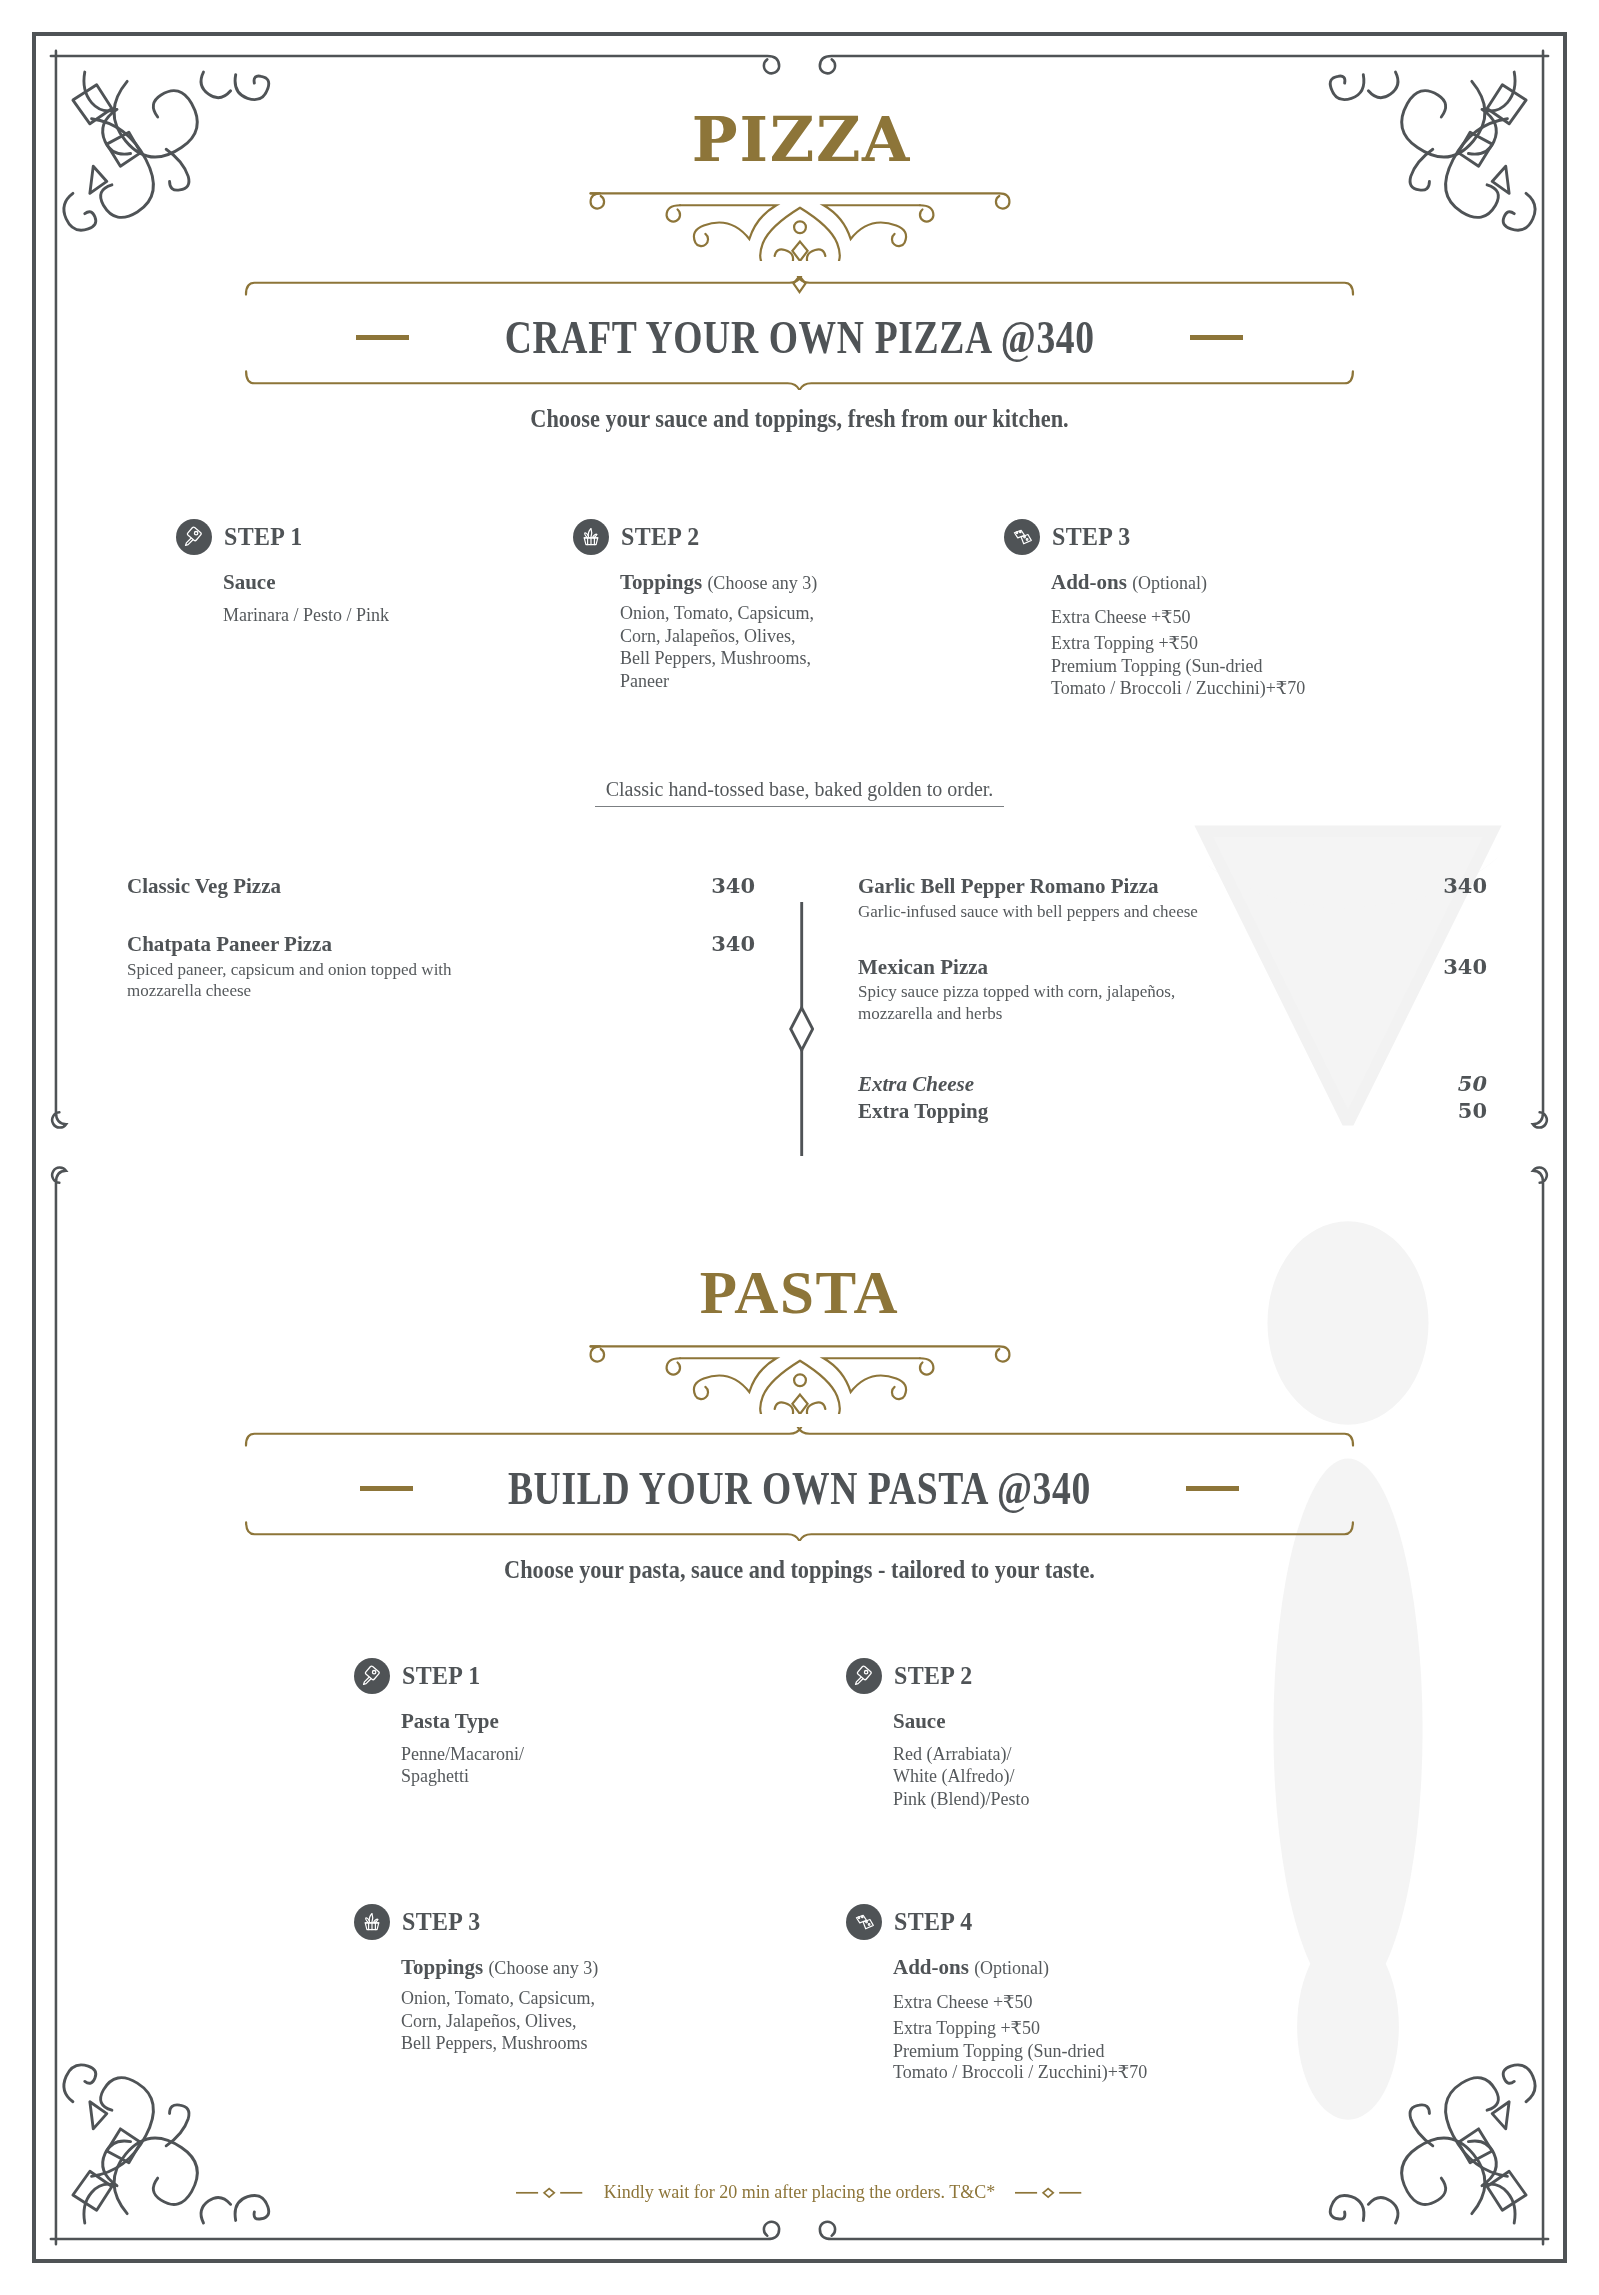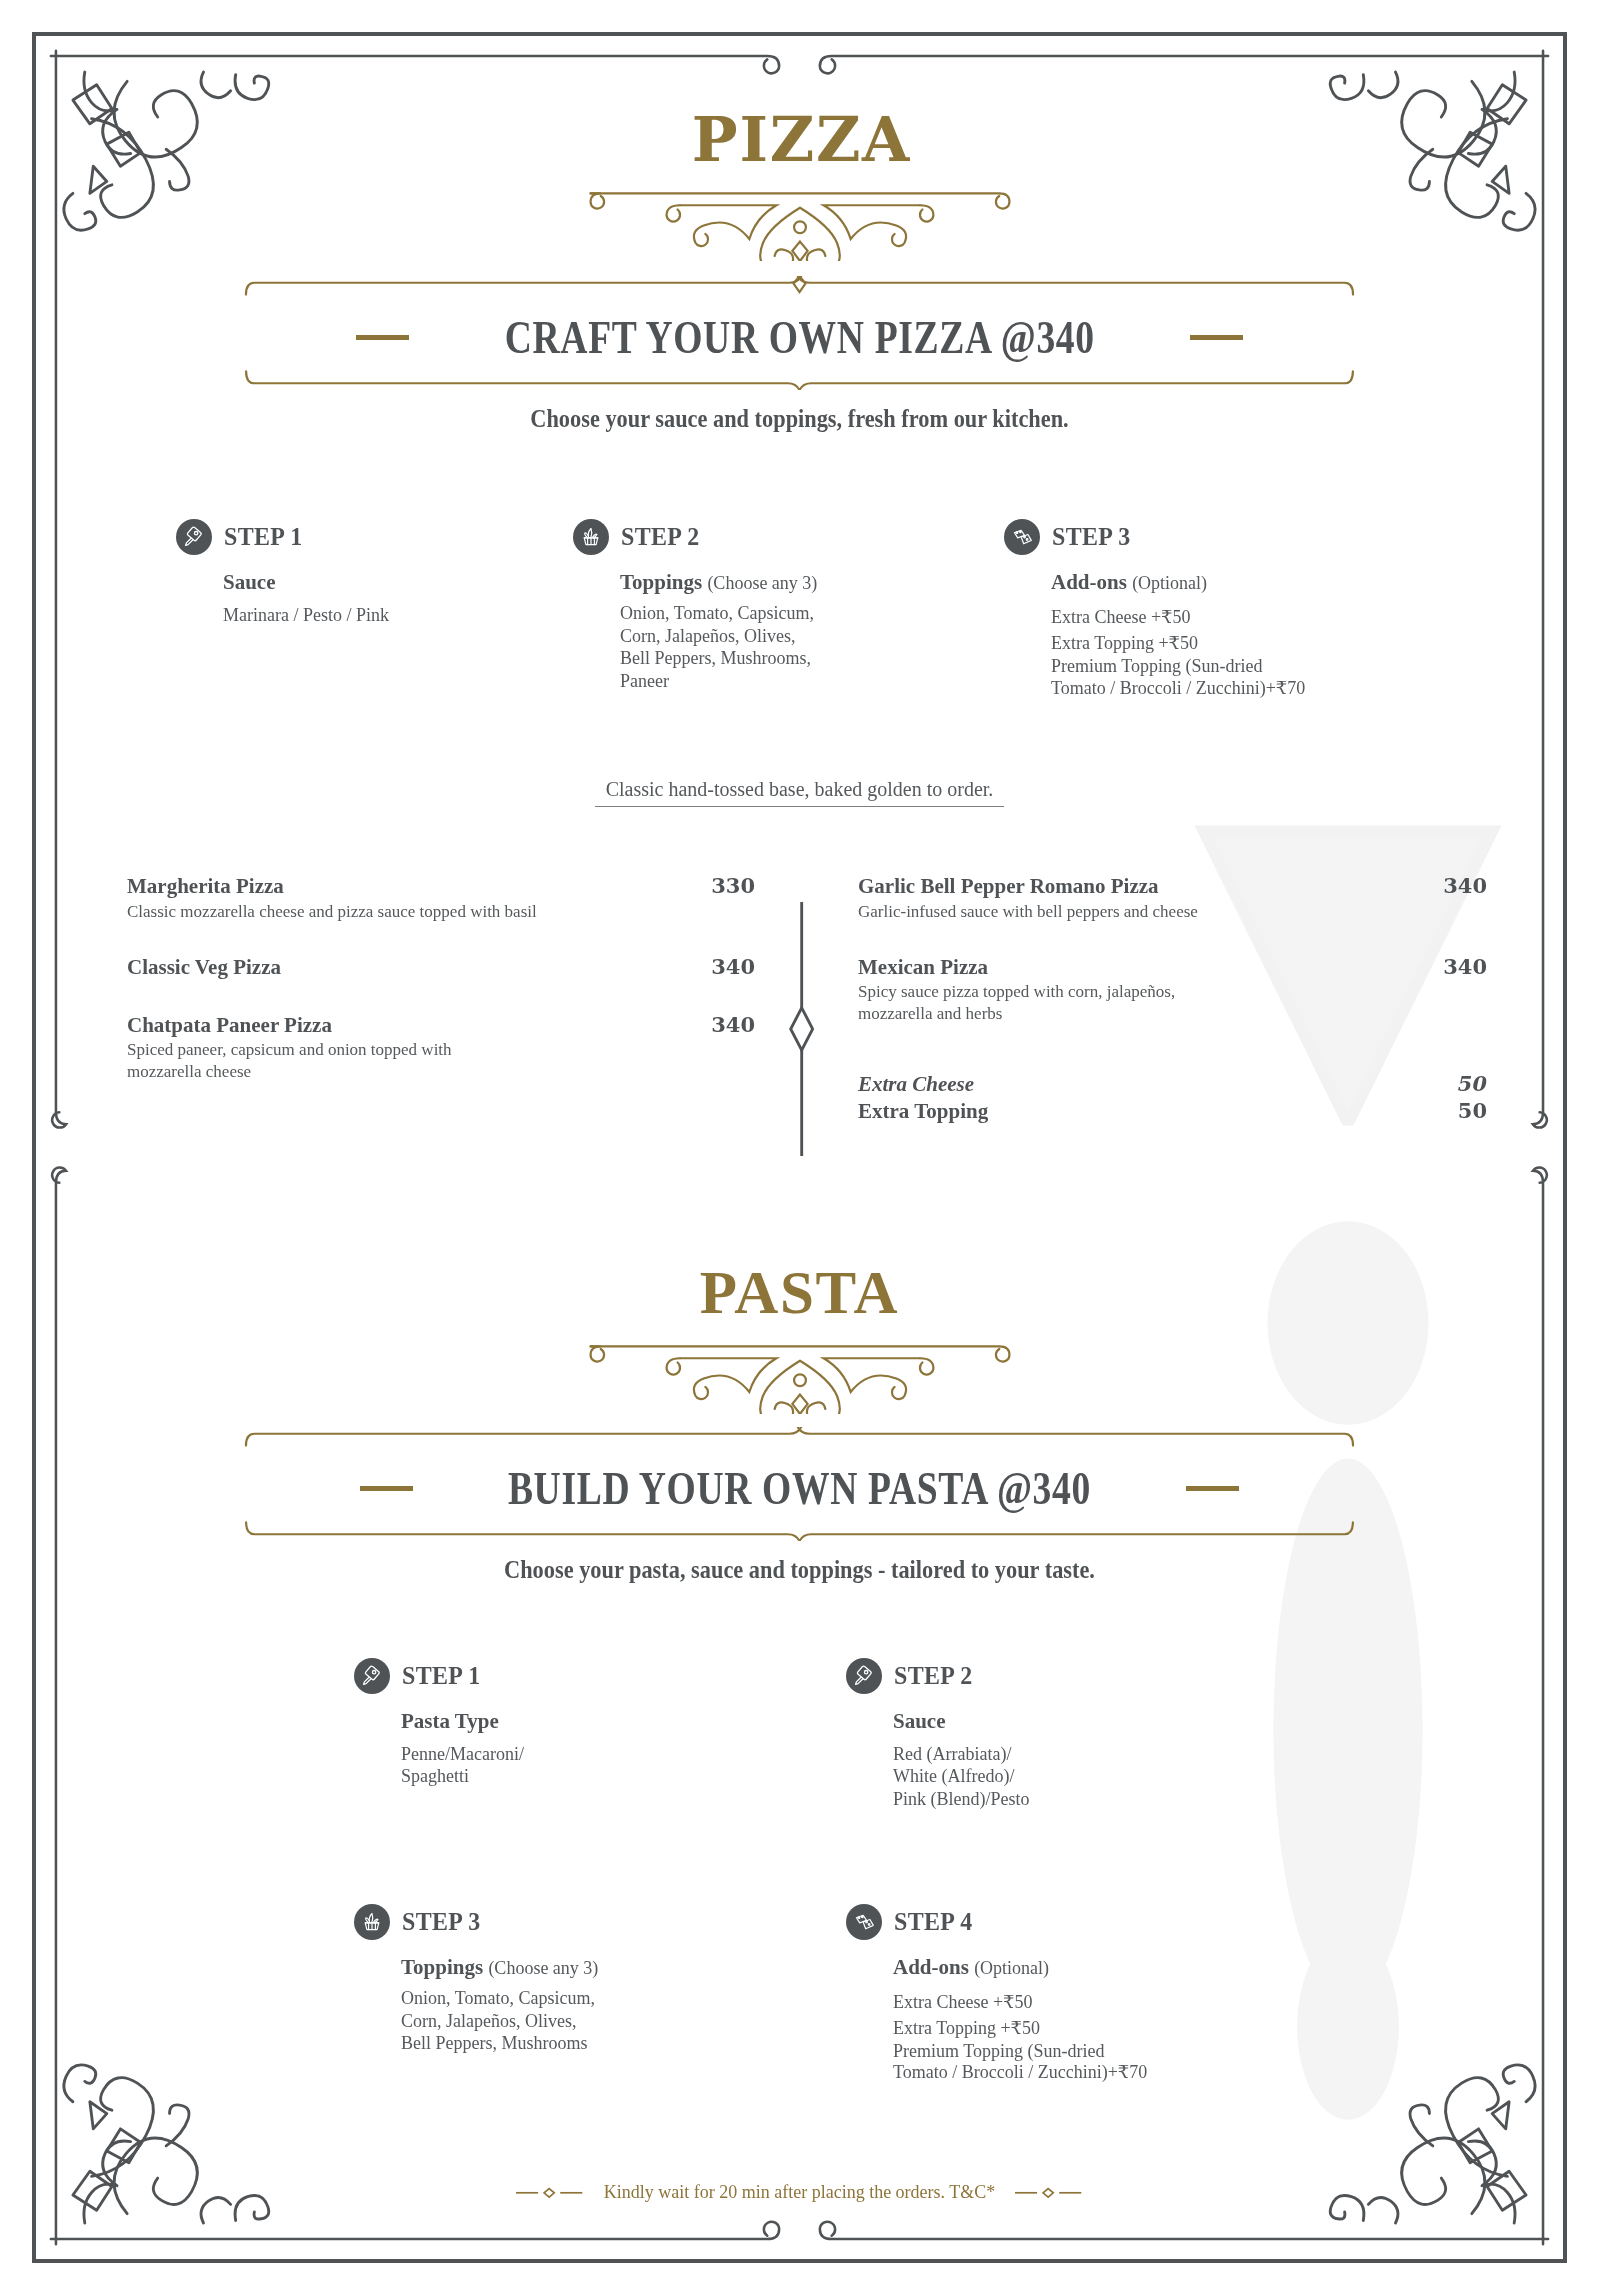--- a/index.html
+++ b/index.html
@@ -298,29 +298,20 @@
 
   <svg style="position:absolute;left:789px;top:902px;" width="25.4" height="254" viewBox="0 0 30 300">
     <g fill="none" stroke="#4f5356" stroke-width="3.4" stroke-linecap="round">
       <path d="M15 0 V125"></path>
       <path d="M15 175 V300"></path>
       <path d="M15 125 l13 25 l-13 25 l-13 -25 Z"></path>
     </g>
   </svg>
 
   <div style="position:absolute;left:127px;top:873px;width:628px;">
-    <div style="margin-bottom:32px;">
-      <div class="item-row">
-        <span class="item-name">Margherita Pizza</span>
-        <span class="item-price">330</span>
-      </div>
-      <div class="item-desc">
-        <span class="ln">Classic mozzarella cheese and pizza sauce topped with basil</span>
-      </div>
-    </div>
     <div style="margin-bottom:32px;">
       <div class="item-row">
         <span class="item-name">Classic Veg Pizza</span>
         <span class="item-price">340</span>
       </div>
     </div>
     <div>
       <div class="item-row">
         <span class="item-name">Chatpata Paneer Pizza</span>
         <span class="item-price">340</span>

